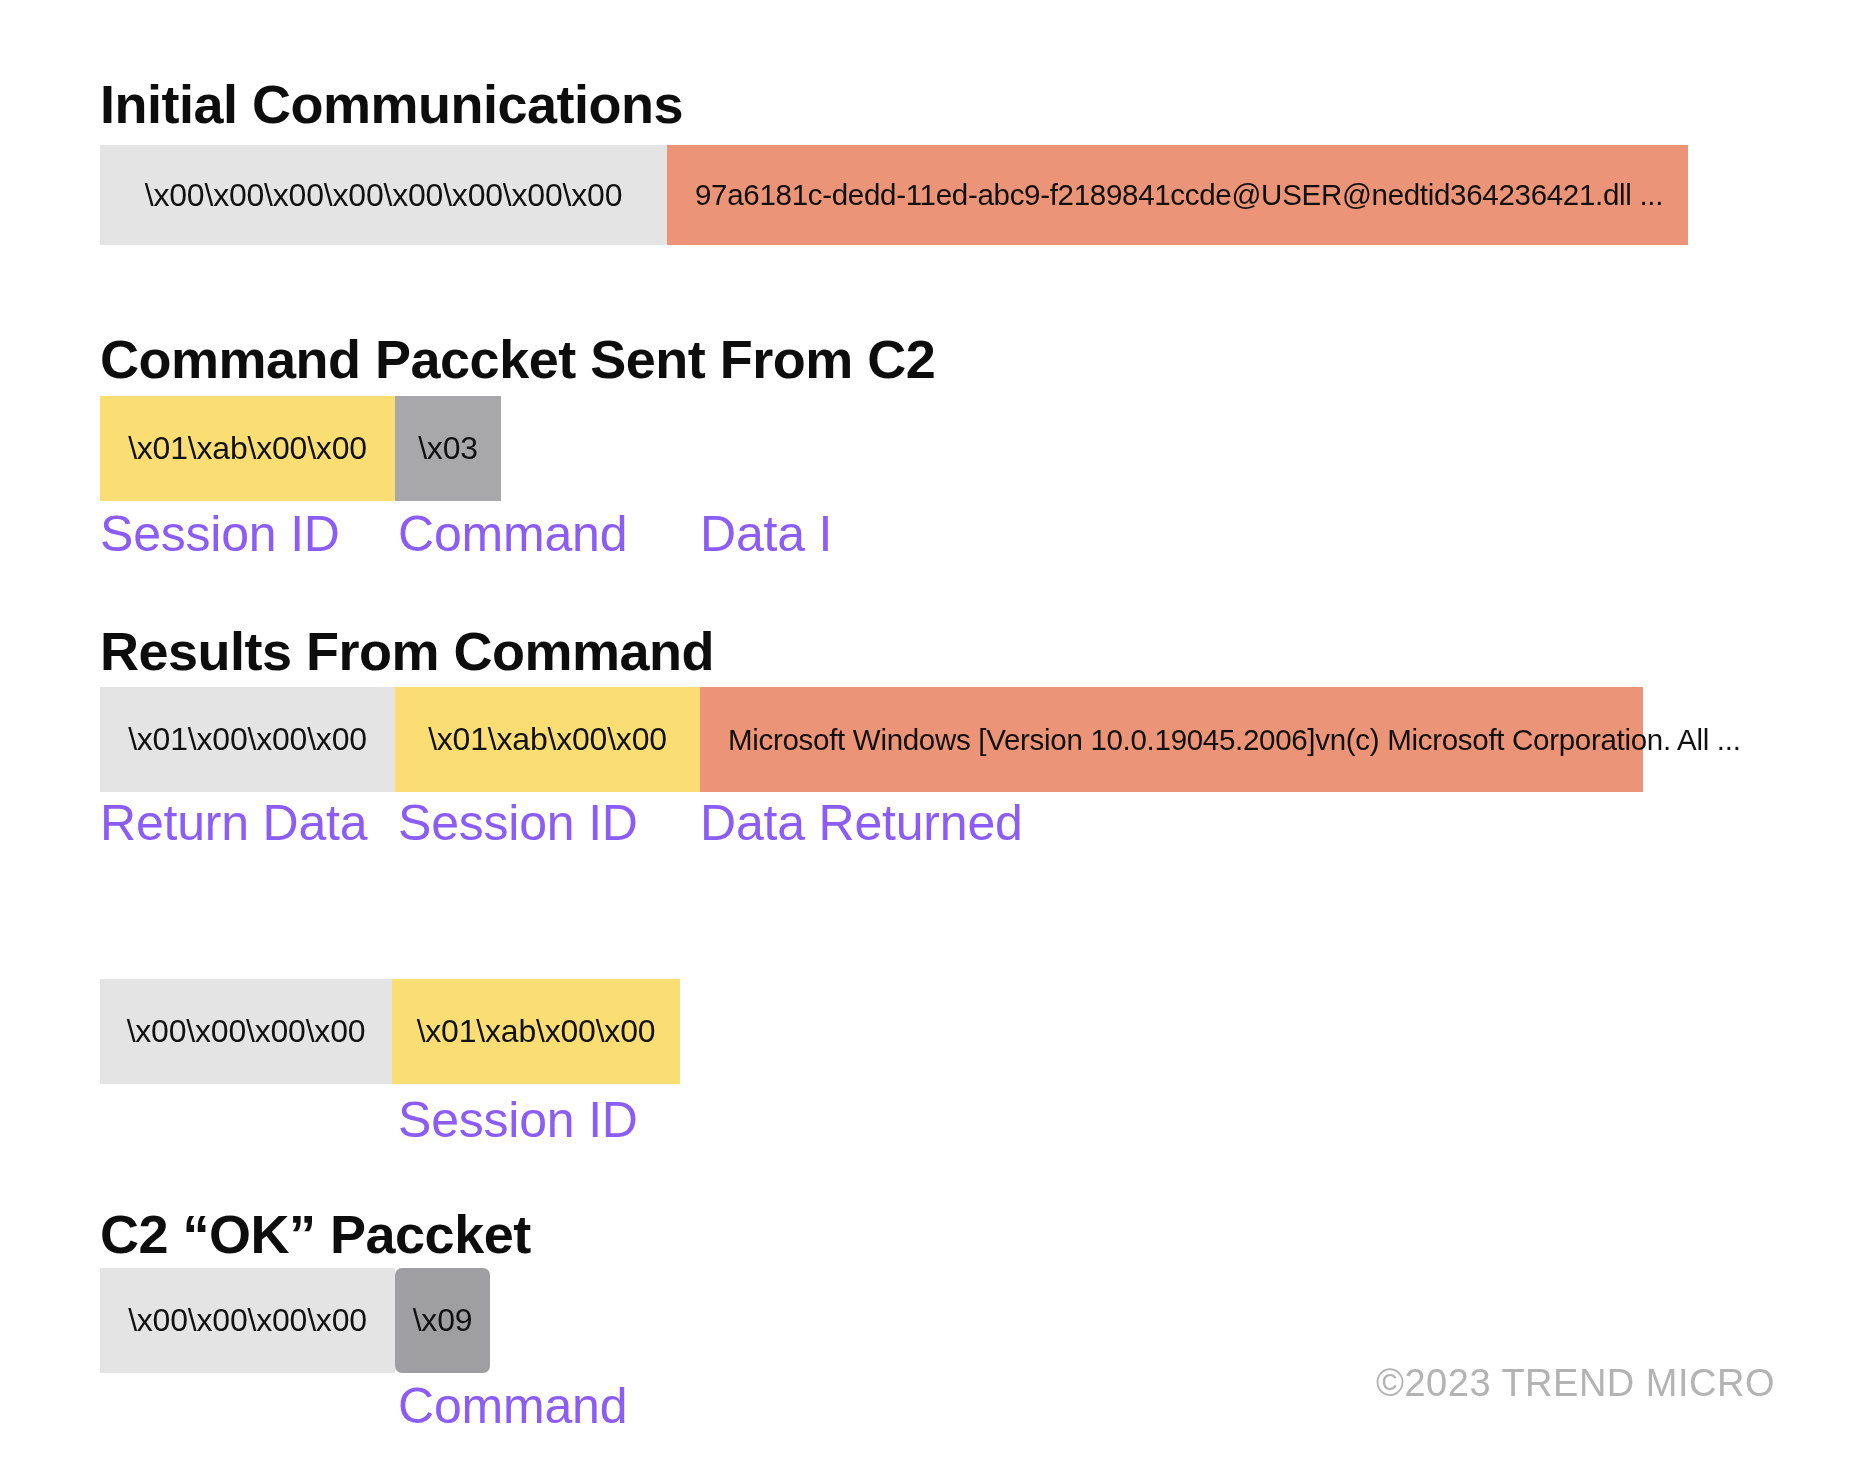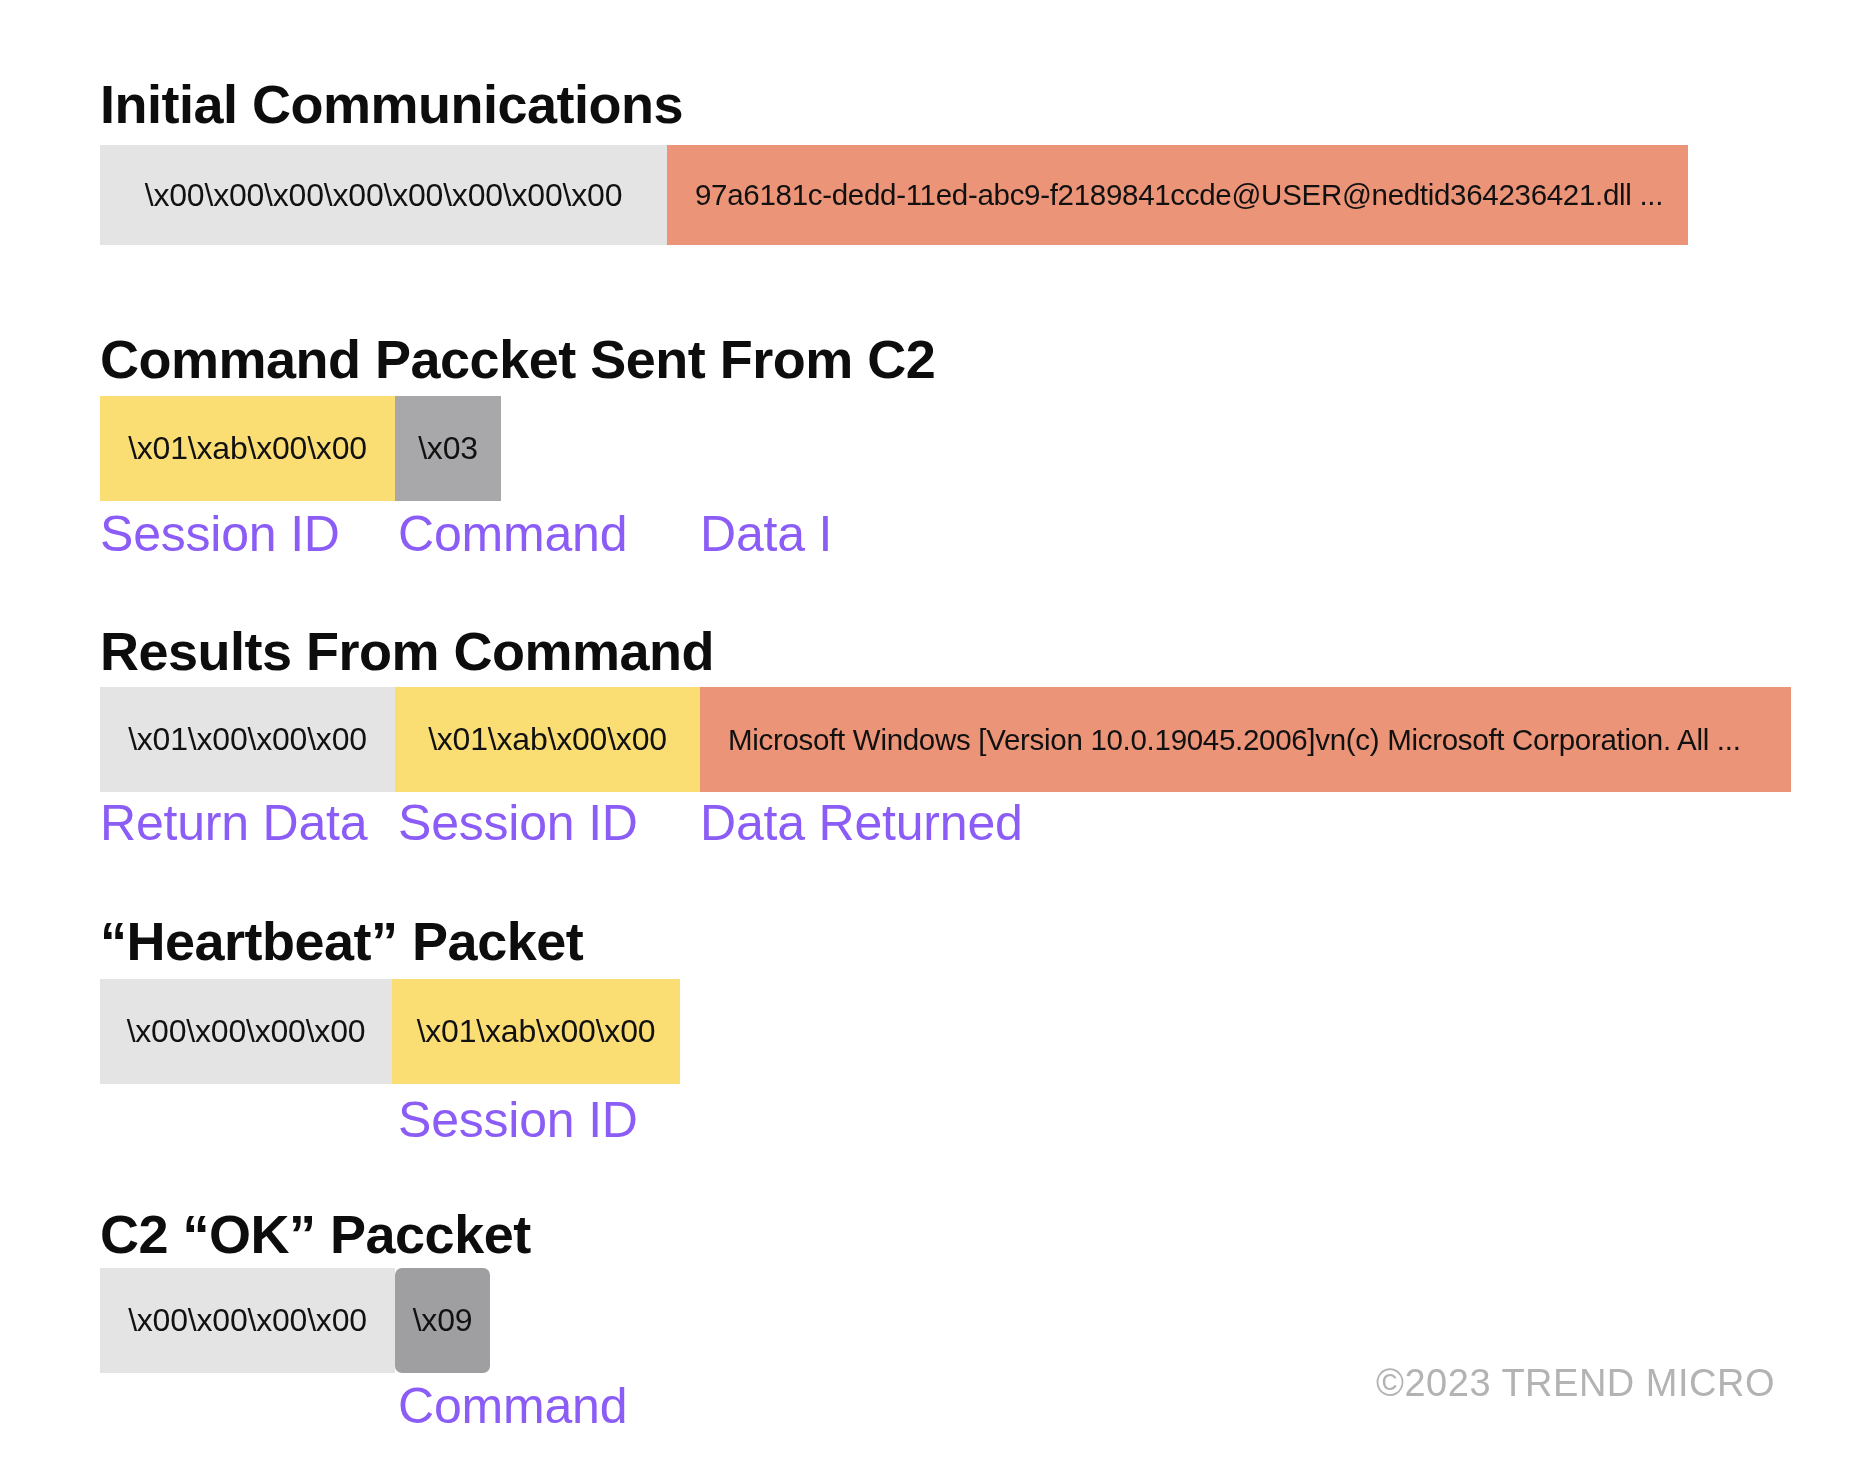--- a/index.html
+++ b/index.html
@@ -29,21 +29,21 @@
   }
   .box span.t-long{font-size:29.5px;letter-spacing:-0.3px;}
   .c-light{background:#e4e4e5;}
   .c-salmon{background:#ec9478;}
   .c-yellow{background:#fbde73;}
   .c-midgray{background:#a8a8ab;}
   .c-darkgray{background:#9f9fa2;}
   
   .r1 .b1{width:567px;} .r1 .b2{width:1021px;}
   .r2 .b1{width:295px;} .r2 .b2{width:106px;} .r2 .b3{width:410px;}
-  .r3 .b1{width:295px;} .r3 .b2{width:305px;} .r3 .b3{width:1091px;}
+  .r3 .b1{width:295px;} .r3 .b2{width:305px;} .r3 .b3{width:943px;}
   .r4 .b1{width:292px;} .r4 .b2{width:288px;}
   .r5 .b1{width:295px;} .r5 .b2{width:95px;border-radius:7px;}
   .lbl{
     position:absolute;font-size:50px;color:#8b5cf6;line-height:1;
     white-space:nowrap;letter-spacing:-0.2px;
   }
   .lr2{top:509px;} .lr3{top:798px;} .lr4{top:1095px;} .lr5{top:1381px;}
   .lc1{left:100px;} .lc2{left:398px;} .lc3{left:700px;}
   .watermark{
     position:absolute;right:100px;top:1362px;
@@ -87,21 +87,20 @@
       <span>\x01\xab\x00\x00</span>
     </div>
     <div class="box b3 c-salmon left">
       <span class="t-long">Microsoft Windows [Version 10.0.19045.2006]vn(c) Microsoft Corporation. All ...</span>
     </div>
   </div>
   <span class="lbl lr3 lc1">Return Data</span>
   <span class="lbl lr3 lc2">Session ID</span>
   <span class="lbl lr3 lc3">Data Returned</span>
 
-  <h2 class="title t4">“Heartbeat” Packet</h2>
   <div class="row r4">
     <div class="box b1 c-light">
       <span>\x00\x00\x00\x00</span>
     </div>
     <div class="box b2 c-yellow">
       <span>\x01\xab\x00\x00</span>
     </div>
   </div>
   <span class="lbl lr4 lc2">Session ID</span>
 

